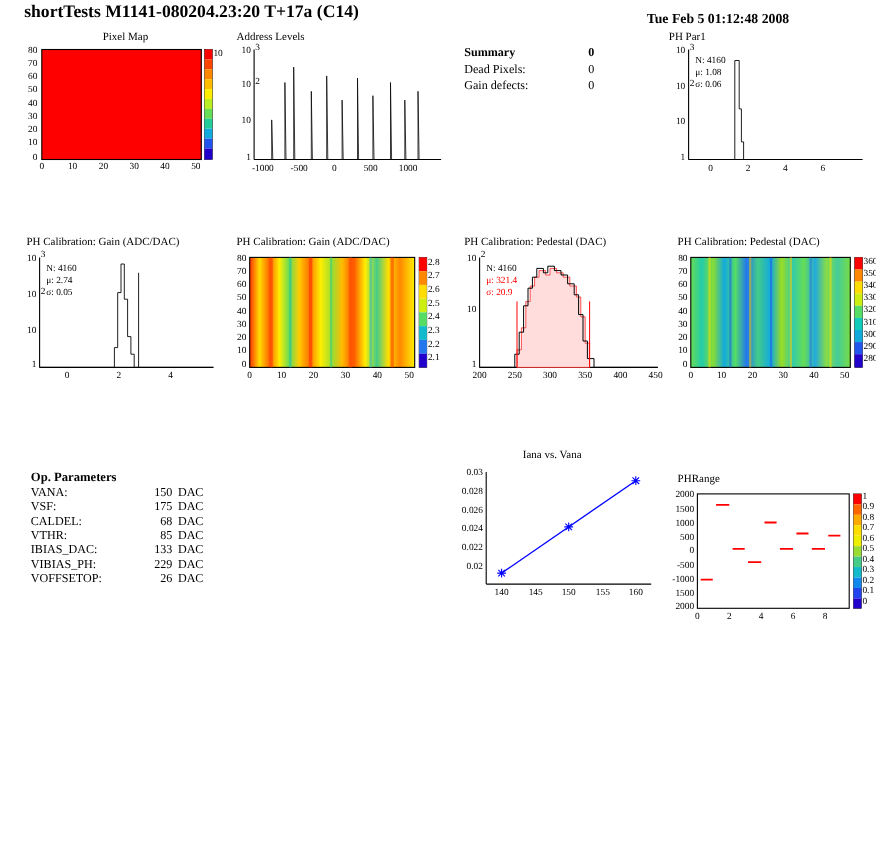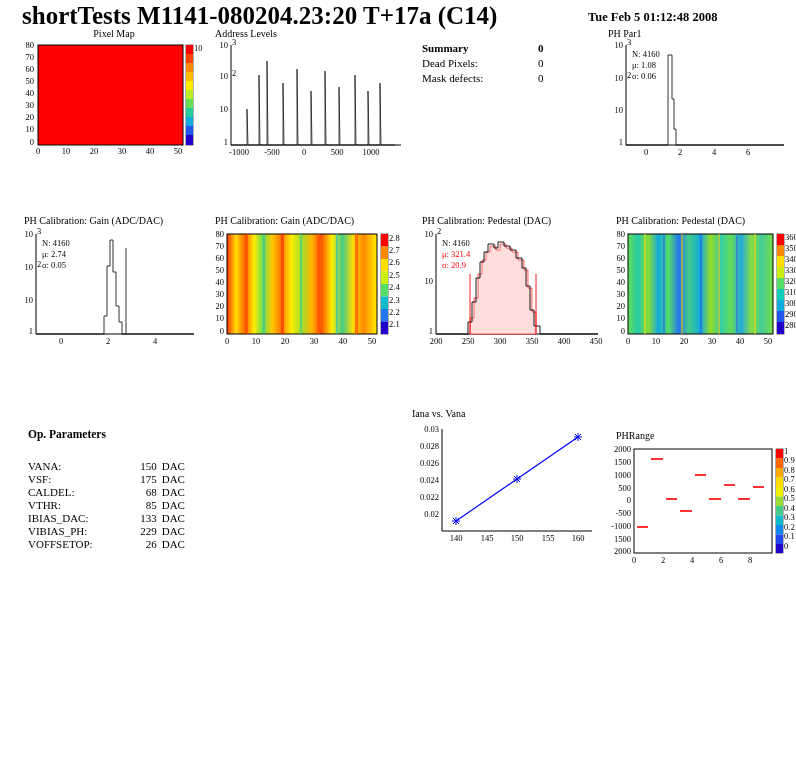--- a/index.html
+++ b/index.html
@@ -1,18 +1,18 @@
 <!DOCTYPE html>
 <html><head>
 <meta charset="utf-8">
 <style>
   html,body{margin:0;padding:0;background:#ffffff;}
   body{width:796px;height:772px;position:relative;font-family:"Liberation Serif",serif;color:#000;}
   .abs{position:absolute;}
-  .title{font-weight:bold;font-size:25px;letter-spacing:0px;}
+  .title{font-weight:bold;font-size:16px;letter-spacing:0px;}
   .datestamp{font-weight:bold;font-size:12.5px;}
   .panel-title{font-size:10px;}
   .axis-lbl{font-size:8.5px;fill:#000;}
   .bold{font-weight:bold;}
   table.oppar{border-collapse:collapse;font-size:11px;font-family:Liberation Serif, serif;}
   table.oppar td{padding:0 0 1px 0;}
   table.oppar td.val{text-align:right;padding-right:2px;}
   table.oppar td.unit{text-align:left;padding-left:3px;}
   .summary-tbl{font-size:11px;border-collapse:collapse;}
   .summary-tbl td{padding:0 0 3px 0;}
@@ -96,21 +96,21 @@
     <tbody>
         <tr>
       <td class="bold">Summary</td>
       <td class="v bold">0</td>
     </tr>
     <tr>
       <td>Dead Pixels:</td>
       <td class="v">0</td>
     </tr>
     <tr>
-      <td>Mask defects:</td>
+      <td>Gain defects:</td>
       <td class="v">0</td>
     </tr>
   </tbody>
     </table>
 </div>
 
 <div class="abs" style="left:608px;top:28px;width:185px;height:130px;">
   <div class="panel-title" style="text-align:left;width:160px;">PH Par1</div>
   <svg width="185" height="118">
     <g stroke="#000" fill="none" stroke-width="1">
@@ -320,21 +320,21 @@
     <text class="axis-lbl" x="20" y="118" text-anchor="middle" font-size="7">0</text>
     <text class="axis-lbl" x="48" y="118" text-anchor="middle" font-size="7">10</text>
     <text class="axis-lbl" x="76" y="118" text-anchor="middle" font-size="7">20</text>
     <text class="axis-lbl" x="104" y="118" text-anchor="middle" font-size="7">30</text>
     <text class="axis-lbl" x="132" y="118" text-anchor="middle" font-size="7">40</text>
     <text class="axis-lbl" x="160" y="118" text-anchor="middle" font-size="7">50</text>
   </svg>
 </div>
 
 <div class="abs" style="left:22px;top:428px;width:185px;">
-  <div class="bold" style="font-size:11.5px;margin-bottom:20px;margin-left:6px;">Op. Parameters</div>
+  <div class="bold" style="font-size:11.5px;margin-bottom:2px;margin-left:6px;">Op. Parameters</div>
   <table class="oppar" style="margin-left:6px;width:172px;">
     <tbody>
         <tr>
       <td>VANA:</td>
       <td class="val">150</td>
       <td class="unit">DAC</td>
     </tr>
     <tr>
       <td>VSF:</td>
       <td class="val">175</td>
@@ -363,21 +363,21 @@
     <tr>
       <td>VOFFSETOP:</td>
       <td class="val">26</td>
       <td class="unit">DAC</td>
     </tr>
   </tbody>
     </table>
 </div>
 
 <div class="abs" style="left:412px;top:408px;width:190px;height:140px;">
-  <div class="panel-title" style="width:180px;">Iana vs. Vana</div>
+  <div class="panel-title" style="text-align:center;width:180px;">Iana vs. Vana</div>
   <svg width="190" height="126">
     <g stroke="#000" fill="none" stroke-width="1">
       <line x1="30" y1="112" x2="180" y2="112"></line>
       <line x1="30" y1="10" x2="30" y2="112"></line>
     </g>
     <line x1="44" y1="102" x2="166" y2="18" stroke="#0000ff" stroke-width="1.2"></line>
     <g stroke="#0000ff" stroke-width="1">
       <path d="M40,102 L48,102 M44,98 L44,106 M41,99 L47,105 M41,105 L47,99"></path>
       <path d="M101,60 L109,60 M105,56 L105,64 M102,57 L108,63 M102,63 L108,57"></path>
       <path d="M162,18 L170,18 M166,14 L166,22 M163,15 L169,21 M163,21 L169,15"></path>

